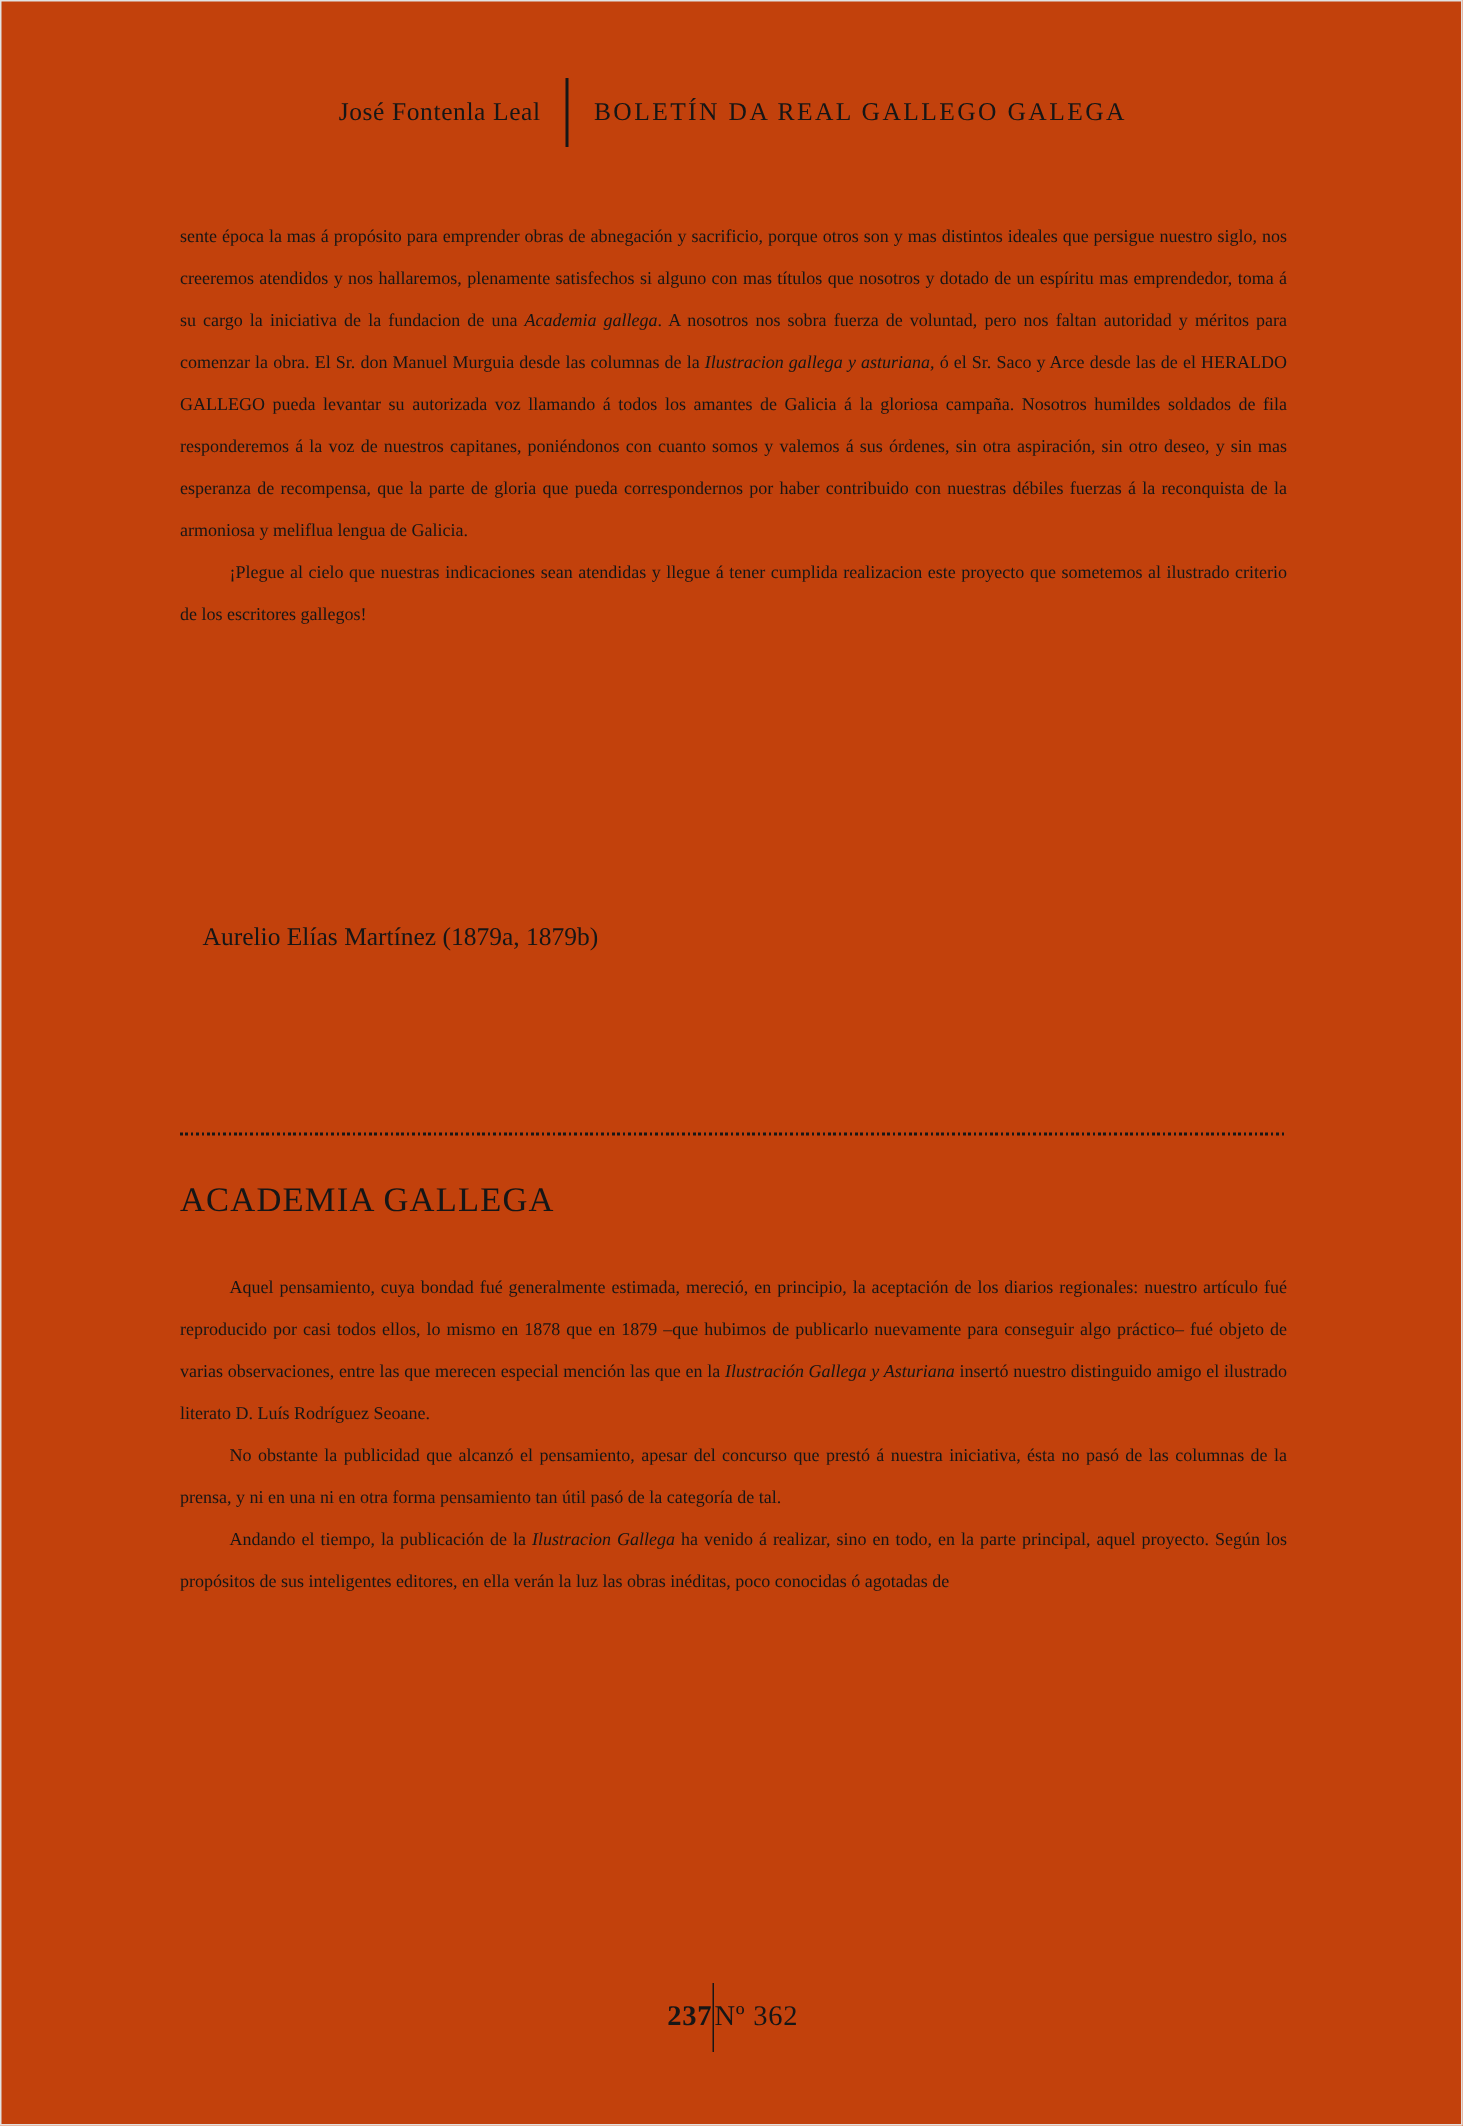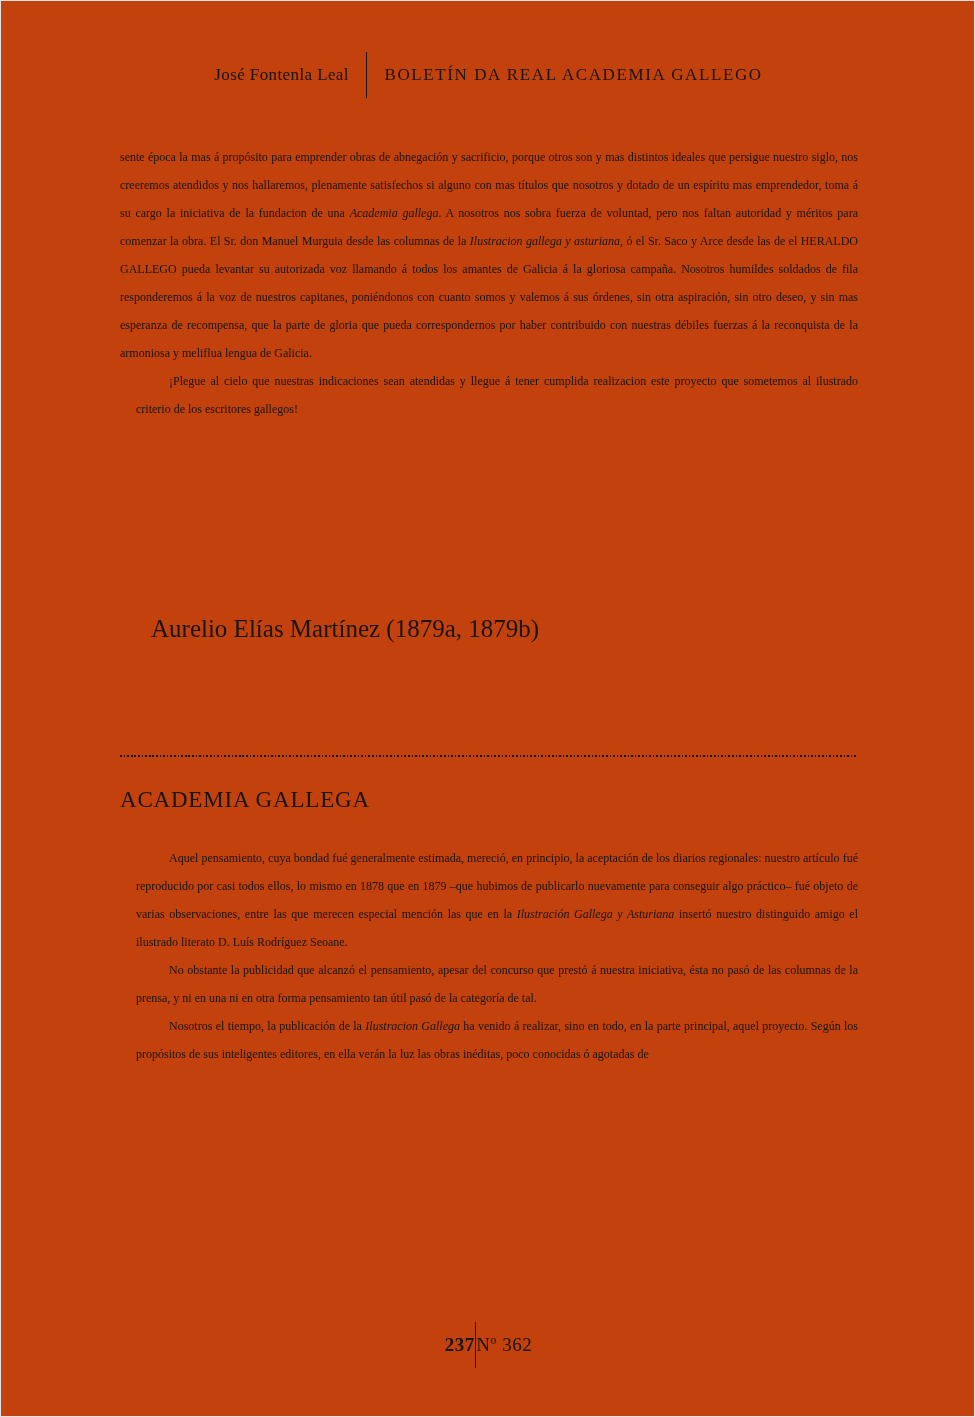--- a/index.html
+++ b/index.html
@@ -53,28 +53,28 @@
     left: 119px;
     width: 738px;
     font-size: 12px;
     line-height: 28px;
     text-align: justify;
     hyphens: auto;
   }
   #block-prev { top: 142px; }
   #block-annex { top: 843px; }
   .para { margin: 0; }
-  .para.indent { text-indent: 33px; margin-left: 16px; }
+  .para.indent { text-indent: 33px; }
   .it { font-style: italic; }
 
   .signature {
     position: absolute;
-    left: 150px;
+    left: 134px;
     top: 614px;
-    font-size: 25px;
+    font-size: 17px;
   }
 
   
   .annex-title {
     position: absolute;
     left: 119px;
     top: 722px;
     width: 738px;
     text-align: center;
     font-weight: bold;
@@ -121,38 +121,38 @@
   }
 </style>
 </head>
 <body>
 
 <div class="page">
 
   <div class="running-header">
     <span class="author">José Fontenla Leal</span>
     <span class="vrule"></span>
-    <span class="journal">BOLETÍN DA REAL ACADEMIA GALLEGO</span>
+    <span class="journal">BOLETÍN DA REAL GALLEGO GALEGA</span>
   </div>
 
   <div class="text-block" id="block-prev">
     <p class="para"><span>sente época la mas á propósito para emprender obras de abnegación y sacrificio, porque otros son y mas distintos ideales que persigue nuestro siglo, nos creeremos atendidos y nos hallaremos, plenamente satisfechos si alguno con mas títulos que nosotros y dotado de un espíritu mas emprendedor, toma á su cargo la iniciativa de la fundacion de una </span><span class="it">Academia gallega</span><span>. A nosotros nos sobra fuerza de voluntad, pero nos faltan autoridad y méritos para comenzar la obra. El Sr. don Manuel Murguia desde las columnas de la </span><span class="it">Ilustracion gallega y asturiana</span><span>, ó el Sr. Saco y Arce desde las de el HERALDO GALLEGO pueda levantar su autorizada voz llamando á todos los amantes de Galicia á la gloriosa campaña. Nosotros humildes soldados de fila responderemos á la voz de nuestros capitanes, poniéndonos con cuanto somos y valemos á sus órdenes, sin otra aspiración, sin otro deseo, y sin mas esperanza de recompensa, que la parte de gloria que pueda correspondernos por haber contribuido con nuestras débiles fuerzas á la reconquista de la armoniosa y meliflua lengua de Galicia.</span></p>
     <p class="para indent"><span>¡Plegue al cielo que nuestras indicaciones sean atendidas y llegue á tener cumplida realizacion este proyecto que sometemos al ilustrado criterio de los escritores gallegos!</span></p>
   </div>
 
   <div class="signature">Aurelio Elías Martínez (1879a, 1879b)</div>
 
   <div class="dotted-rule"></div>
 
   <div class="section-heading">ACADEMIA GALLEGA</div>
 
   <div class="text-block" id="block-annex">
     <p class="para indent"><span>Aquel pensamiento, cuya bondad fué generalmente estimada, mereció, en principio, la aceptación de los diarios regionales: nuestro artículo fué reproducido por casi todos ellos, lo mismo en 1878 que en 1879 –que hubimos de publicarlo nuevamente para conseguir algo práctico– fué objeto de varias observaciones, entre las que merecen especial mención las que en la </span><span class="it">Ilustración Gallega y Asturiana</span><span> insertó nuestro distinguido amigo el ilustrado literato D. Luís Rodríguez Seoane.</span></p>
     <p class="para indent"><span>No obstante la publicidad que alcanzó el pensamiento, apesar del concurso que prestó á nuestra iniciativa, ésta no pasó de las columnas de la prensa, y ni en una ni en otra forma pensamiento tan útil pasó de la categoría de tal.</span></p>
-    <p class="para indent"><span>Nosotros el tiempo, la publicación de la </span><span class="it">Ilustracion Gallega</span><span> ha venido á realizar, sino en todo, en la parte principal, aquel proyecto. Según los propósitos de sus inteligentes editores, en ella verán la luz las obras inéditas, poco conocidas ó agotadas de</span></p>
+    <p class="para indent"><span>Andando el tiempo, la publicación de la </span><span class="it">Ilustracion Gallega</span><span> ha venido á realizar, sino en todo, en la parte principal, aquel proyecto. Según los propósitos de sus inteligentes editores, en ella verán la luz las obras inéditas, poco conocidas ó agotadas de</span></p>
   </div>
 
   <div class="page-footer">
     <span class="pagenum">237</span>
     <span class="vrule"></span>
     <span class="issue">Nº 362</span>
   </div>
 
 </div>
 

